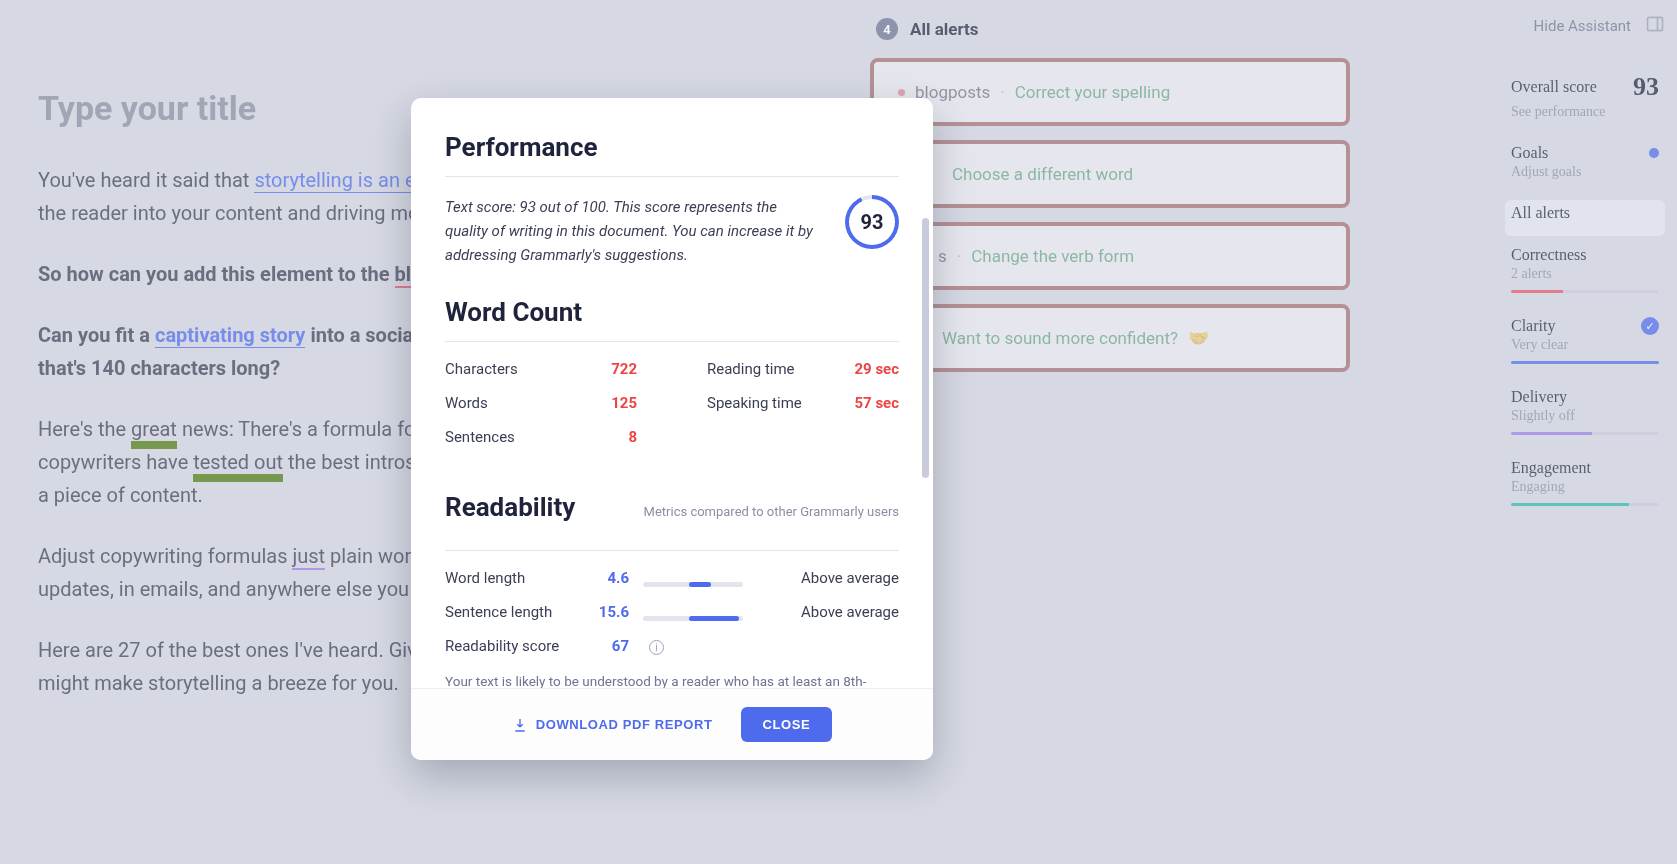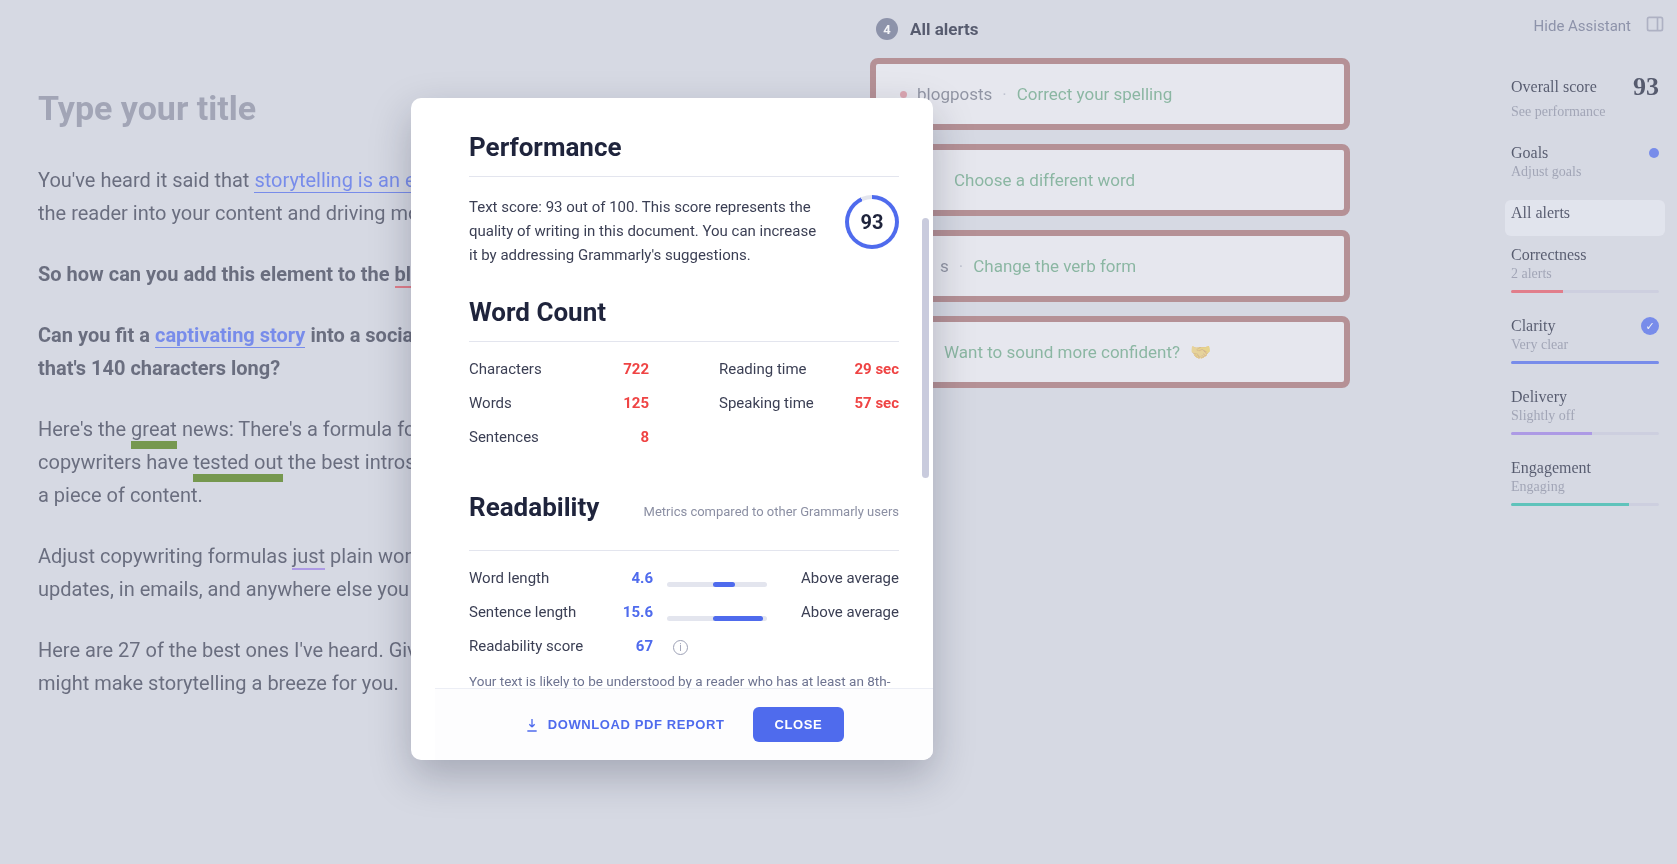--- a/index.html
+++ b/index.html
@@ -49,21 +49,21 @@
   }
   .alerts-badge {
     width: 22px; height: 22px; border-radius: 50%;
     background: #6e7491; color: #fff;
     font-size: 13px; font-weight: 700;
     display: flex; align-items: center; justify-content: center;
   }
   .alerts-title { font-weight: 700; font-size: 17px; color: #1f243c; }
   .alert-card {
     background: #fff;
-    border: 6px solid #7f1d1d;
+    border: 4px solid #7f1d1d;
     border-radius: 8px;
     padding: 20px 24px;
     margin-bottom: 14px;
     font-size: 17px;
     color: #3b3f54;
     display: flex;
     align-items: center;
     gap: 10px;
     opacity: 0.55;
   }
@@ -113,31 +113,30 @@
   }
   .modal {
     position: absolute;
     left: 411px;
     top: 98px;
     width: 522px;
     background: #fff;
     border-radius: 10px;
     box-shadow: 0 16px 40px rgba(18,22,48,0.25);
     overflow: hidden;
-    padding-left: 24px;
   }
   .modal-body {
     padding: 34px 34px 10px 34px;
     max-height: 590px;
     overflow-y: auto;
   }
   .modal h2 { font-size: 26px; font-weight: 700; margin-bottom: 14px; color:#1f243c;}
   .hr { border: none; border-top: 1px solid #e3e5ee; margin-bottom: 18px; }
   .perf-row { display:flex; gap:26px; align-items:flex-start; margin-bottom: 30px; }
-  .perf-text { font-size: 15px; color: #3b3f54; line-height: 1.6; flex:1; }
+  .perf-text { font-size: 15px; color: #3b3f54; line-height: 1.6; flex:1;font-style:italic; }
   .score-circle {
     width: 54px; height: 54px; border-radius: 50%;
     display:flex; align-items:center; justify-content:center;
     font-size: 20px; font-weight: 700; color:#1f243c;
     background: conic-gradient(#4f6bed 0deg 335deg, #e3e5ee 335deg 360deg);
     position:relative; flex-shrink:0;
   }
   .score-circle::before {
     content:""; position:absolute; inset:4px; background:#fff; border-radius:50%;
   }

